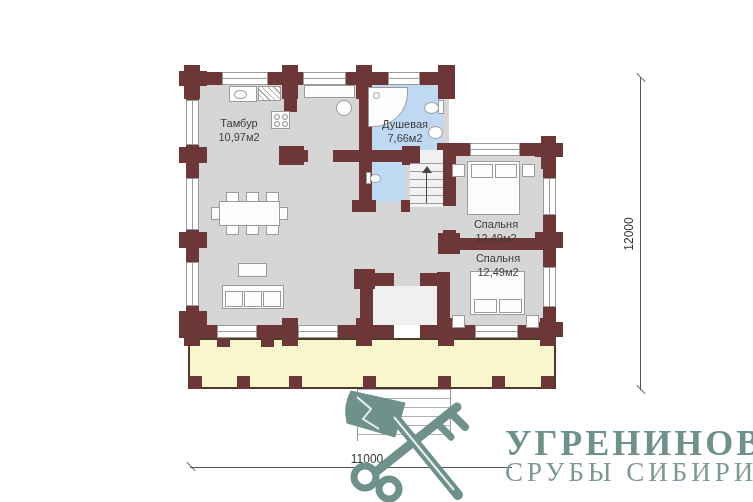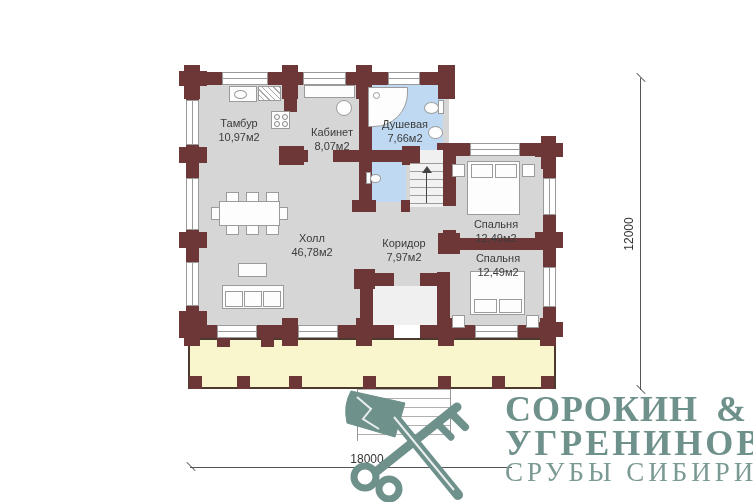--- a/index.html
+++ b/index.html
@@ -171,70 +171,54 @@
     <div class="cushion" style="left:3px;top:27px;width:23px;height:14px;"></div>
     <div class="cushion" style="left:28px;top:27px;width:23px;height:14px;"></div>
   </div>
   <div class="furn" style="left:452px;top:315px;width:13px;height:13px;"></div>
   <div class="furn" style="left:526px;top:315px;width:13px;height:13px;"></div>
 
   <div class="lbl" style="left:201px;top:116px;width:76px;">
     <div>Тамбур</div>
     <div>10,97м2</div>
   </div>
-  <div class="lbl" style="left:294px;top:125px;width:76px;">
-    <div>Кабинет</div>
-    <div>8,07м2</div>
-  </div>
   <div class="lbl" style="left:367px;top:117px;width:76px;">
     <div>Душевая</div>
     <div>7,66м2</div>
-  </div>
-  <div class="lbl" style="left:274px;top:231px;width:76px;">
-    <div>Холл</div>
-    <div>46,78м2</div>
-  </div>
-  <div class="lbl" style="left:366px;top:236px;width:76px;">
-    <div>Коридор</div>
-    <div>7,97м2</div>
   </div>
   <div class="lbl" style="left:458px;top:217px;width:76px;">
     <div>Спальня</div>
     <div>12,49м2</div>
   </div>
   <div class="lbl" style="left:460px;top:251px;width:76px;">
     <div>Спальня</div>
     <div>12,49м2</div>
   </div>
 
   <div class="dim-line" style="left:640px;top:78px;width:1px;height:312px;"></div>
   <div class="dim-tick" style="left:635px;top:77px;"></div>
   <div class="dim-tick" style="left:635px;top:389px;"></div>
   <div class="dim-lbl" style="left:594px;top:227px;width:70px;height:14px;transform:rotate(-90deg);">12000</div>
 
   <div class="dim-line" style="left:190px;top:467px;width:322px;height:1px;"></div>
   <div class="dim-tick" style="left:185px;top:466px;"></div>
-  <div class="dim-lbl" style="left:337px;top:452px;width:60px;">18000</div>
+  <div class="dim-lbl" style="left:337px;top:452px;width:60px;">11000</div>
 
   <svg class="abs" style="left:333px;top:385px;" width="160" height="117" viewBox="0 0 160 117">
     <g fill="none" stroke="#6f918b">
       <circle cx="32" cy="92" r="11" stroke-width="7"></circle>
       <circle cx="56" cy="104" r="10" stroke-width="7"></circle>
       <line x1="44" y1="86" x2="124" y2="22" stroke-width="9" stroke-linecap="round"></line>
       <line x1="118" y1="28" x2="132" y2="42" stroke-width="8" stroke-linecap="round"></line>
       <line x1="106" y1="40" x2="118" y2="52" stroke-width="7" stroke-linecap="round"></line>
     </g>
     <g stroke="#6f918b" fill="#6f918b">
       <line x1="58" y1="28" x2="125" y2="110" stroke-width="10" stroke-linecap="round"></line>
       <path d="M18,6 L72,18 L62,52 L14,38 Q10,20 18,6 Z"></path>
     </g>
     <line x1="61" y1="32" x2="121" y2="105" stroke="#ffffff" stroke-width="2" opacity="0.85"></line>
     <polyline points="24,12 38,24 30,34 46,44" stroke="#ffffff" stroke-width="2" fill="none" opacity="0.85"></polyline>
   </svg>
 
-  <div class="logo-text logo-l1" style="left:505px;top:393px;width:242px;">
-    <span>СОРОКИН</span>
-    <span>&amp;</span>
-  </div>
   <div class="logo-text logo-l2" style="left:505px;top:427px;">УГРЕНИНОВ</div>
   <div class="logo-text logo-l3" style="left:505px;top:459px;">СРУБЫ СИБИРИ</div>
 
 </div>
 
 </body></html>

